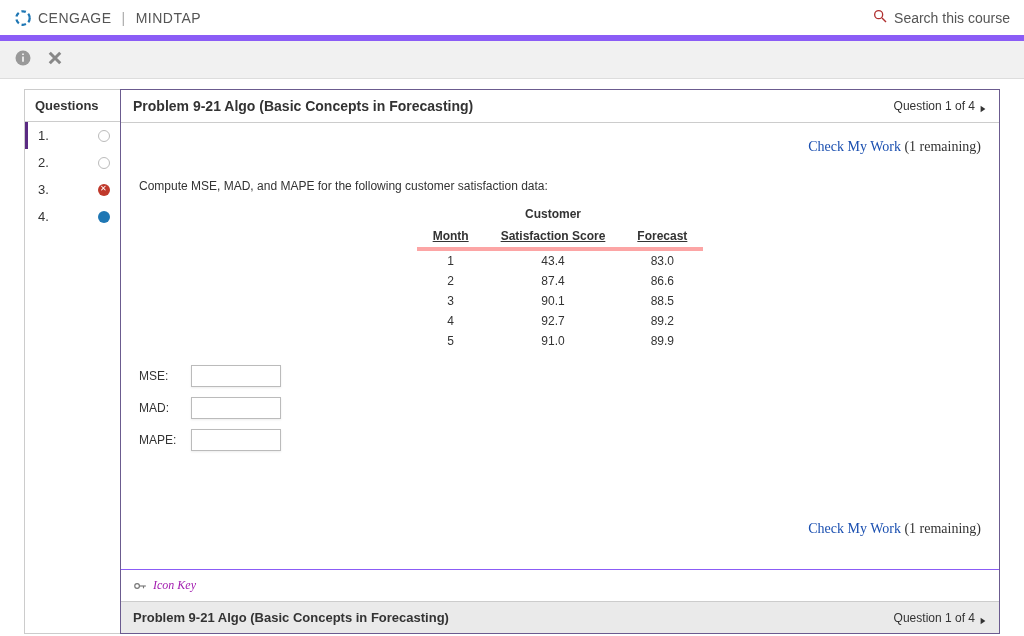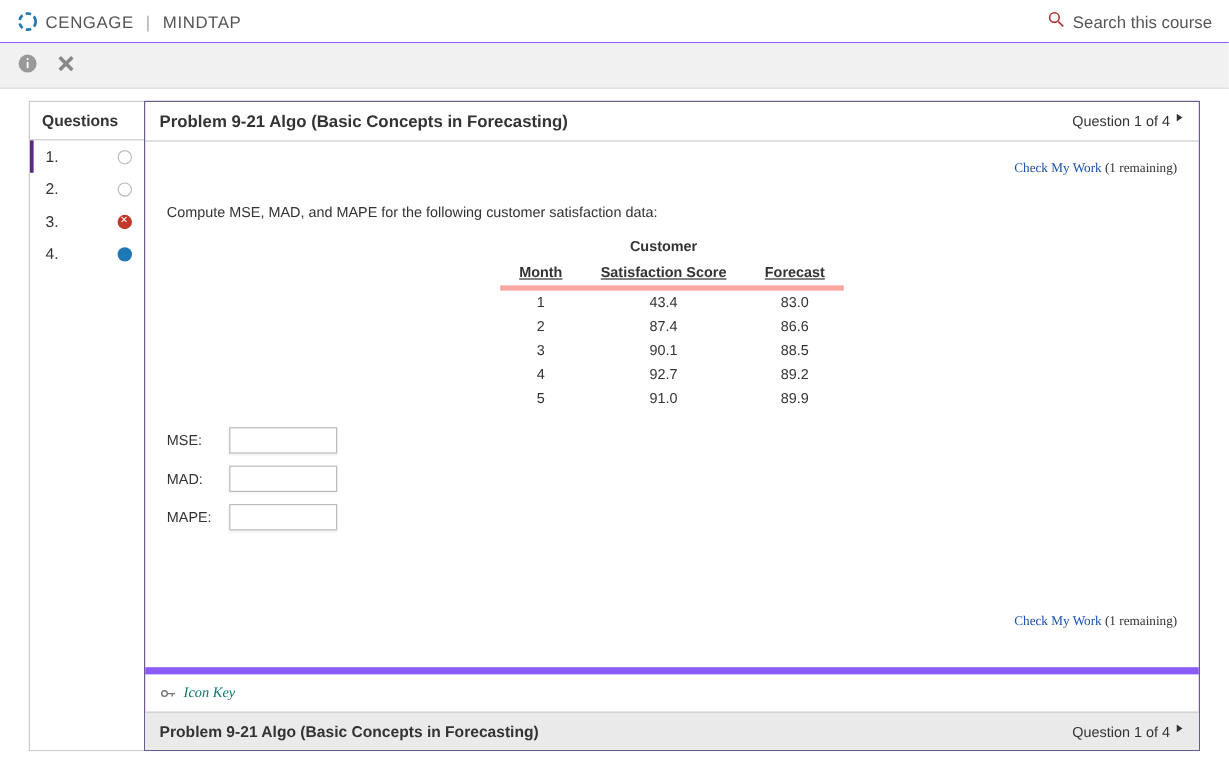--- a/index.html
+++ b/index.html
@@ -1,18 +1,18 @@
 <!DOCTYPE html>
 <html><head>
 <meta charset="utf-8">
 <style>
 * { box-sizing: border-box; margin: 0; padding: 0; }
 body { font-family: Arial, Helvetica, sans-serif; font-size: 13px; color: #333; background: #fff; }
 
-.topbar { display:flex; align-items:center; justify-content:space-between; padding:8px 14px; border-bottom:1px solid #8b5cf6; }
+.topbar { display:flex; align-items:center; justify-content:space-between; padding:8px 14px; border-bottom:6px solid #8b5cf6; }
 .brand { display:flex; align-items:center; gap:6px; font-size:14px; letter-spacing:0.5px; color:#555; }
 .brand-logo { width:18px; height:18px; }
 .brand-sep { color:#aaa; margin:0 4px; }
 .search-wrap { display:flex; align-items:center; gap:6px; color:#555; font-size:14px; }
 .search-icon svg { width:16px; height:16px; }
 
 .chapterbar { display:flex; align-items:center; justify-content:space-between; padding:8px 14px; background:#f1f1f1; border-bottom:1px solid #ddd; color:#555; }
 .chapterbar h2 { font-size:15px; font-weight:normal; }
 .bar-icons { display:flex; gap:14px; align-items:center; }
 .bar-icons svg { width:18px; height:18px; fill:#888; }
@@ -26,41 +26,41 @@
 .qrow:not(.active){ border-left:3px solid transparent; }
 .qnum { padding-left:4px; }
 .status-dot { width:12px; height:12px; border-radius:50%; border:1.5px solid #bbb; background:#fff; }
 .status-dot.error { border:none; background:#c0392b; position:relative;}
 .status-dot.error::after{ content:"✕"; color:#fff; font-size:8px; position:absolute; left:2px; top:0.5px;}
 .status-dot.current { border:none; background:#1f77b4; }
 
 .content { flex:1; border:1px solid #5a3b82; border-color:#6b5b8f; display:flex; flex-direction:column; }
 .content-head { display:flex; justify-content:space-between; align-items:center; padding:8px 12px; border-bottom:1px solid #ccc; }
 .content-head h3 { font-size:14px; font-weight:bold; }
-.qpos { font-size:12px; display:flex; align-items:flex-start; gap:4px; color:#333;}
+.qpos { font-size:12px; display:flex; align-items:flex-end; gap:4px; color:#333;}
 .qpos svg{ width:8px; height:8px; fill:#333;}
 
 .body { padding:10px 18px 14px 18px; flex:1; font-family:Verdana, Arial, sans-serif; font-size:12px; }
-.cmw { text-align:right; margin:6px 0 18px; font-family:Georgia, serif; font-size:11px;}
+.cmw { text-align:right; margin:6px 0 18px; font-family:Georgia, serif; font-size:14px;}
 .cmw a { color:#1a4fb0; text-decoration:none; }
 .cmw span { color:#333; }
 .instr { margin:24px 0 10px; }
 
 .data-table { margin:0 auto 14px; border-collapse:collapse; font-size:12px;}
 .data-table th { font-weight:bold; padding:4px 16px; }
 .data-table thead tr.rule th { border-bottom:4px solid #fca5a5;text-decoration:underline;}
 .data-table td { text-align:center; padding:3px 16px; }
 
 .note { margin:6px 0 12px; }
 
 .ans-grid { display:grid; grid-template-columns:52px 100px; row-gap:10px; align-items:center; margin-top:8px;}
 .ans-grid label { font-size:12px; }
 .ans-grid input { width:90px; height:22px; border:1px solid #bbb; box-shadow:0 1px 2px rgba(0,0,0,0.08); padding:2px 4px; font-size:12px;}
 
-.iconkey { border-top:6px solid #8b5cf6; padding:8px 12px; color:#0f766e; font-style:italic; font-family:Georgia, serif; font-size:12px; display:flex; align-items:center; gap:6px;}
+.iconkey { border-top:1px solid #8b5cf6; padding:8px 12px; color:#a21caf; font-style:italic; font-family:Georgia, serif; font-size:12px; display:flex; align-items:center; gap:6px;}
 .iconkey svg { width:14px; height:14px; stroke:#777; fill:none;}
 
 .foot { display:flex; justify-content:space-between; align-items:center; padding:8px 12px; background:#eaeaea; border-top:1px solid #ccc;}
 .foot h4 { font-size:13px; font-weight:bold;}
 
 </style>
 </head>
 <body>
 
 <div class="topbar">

